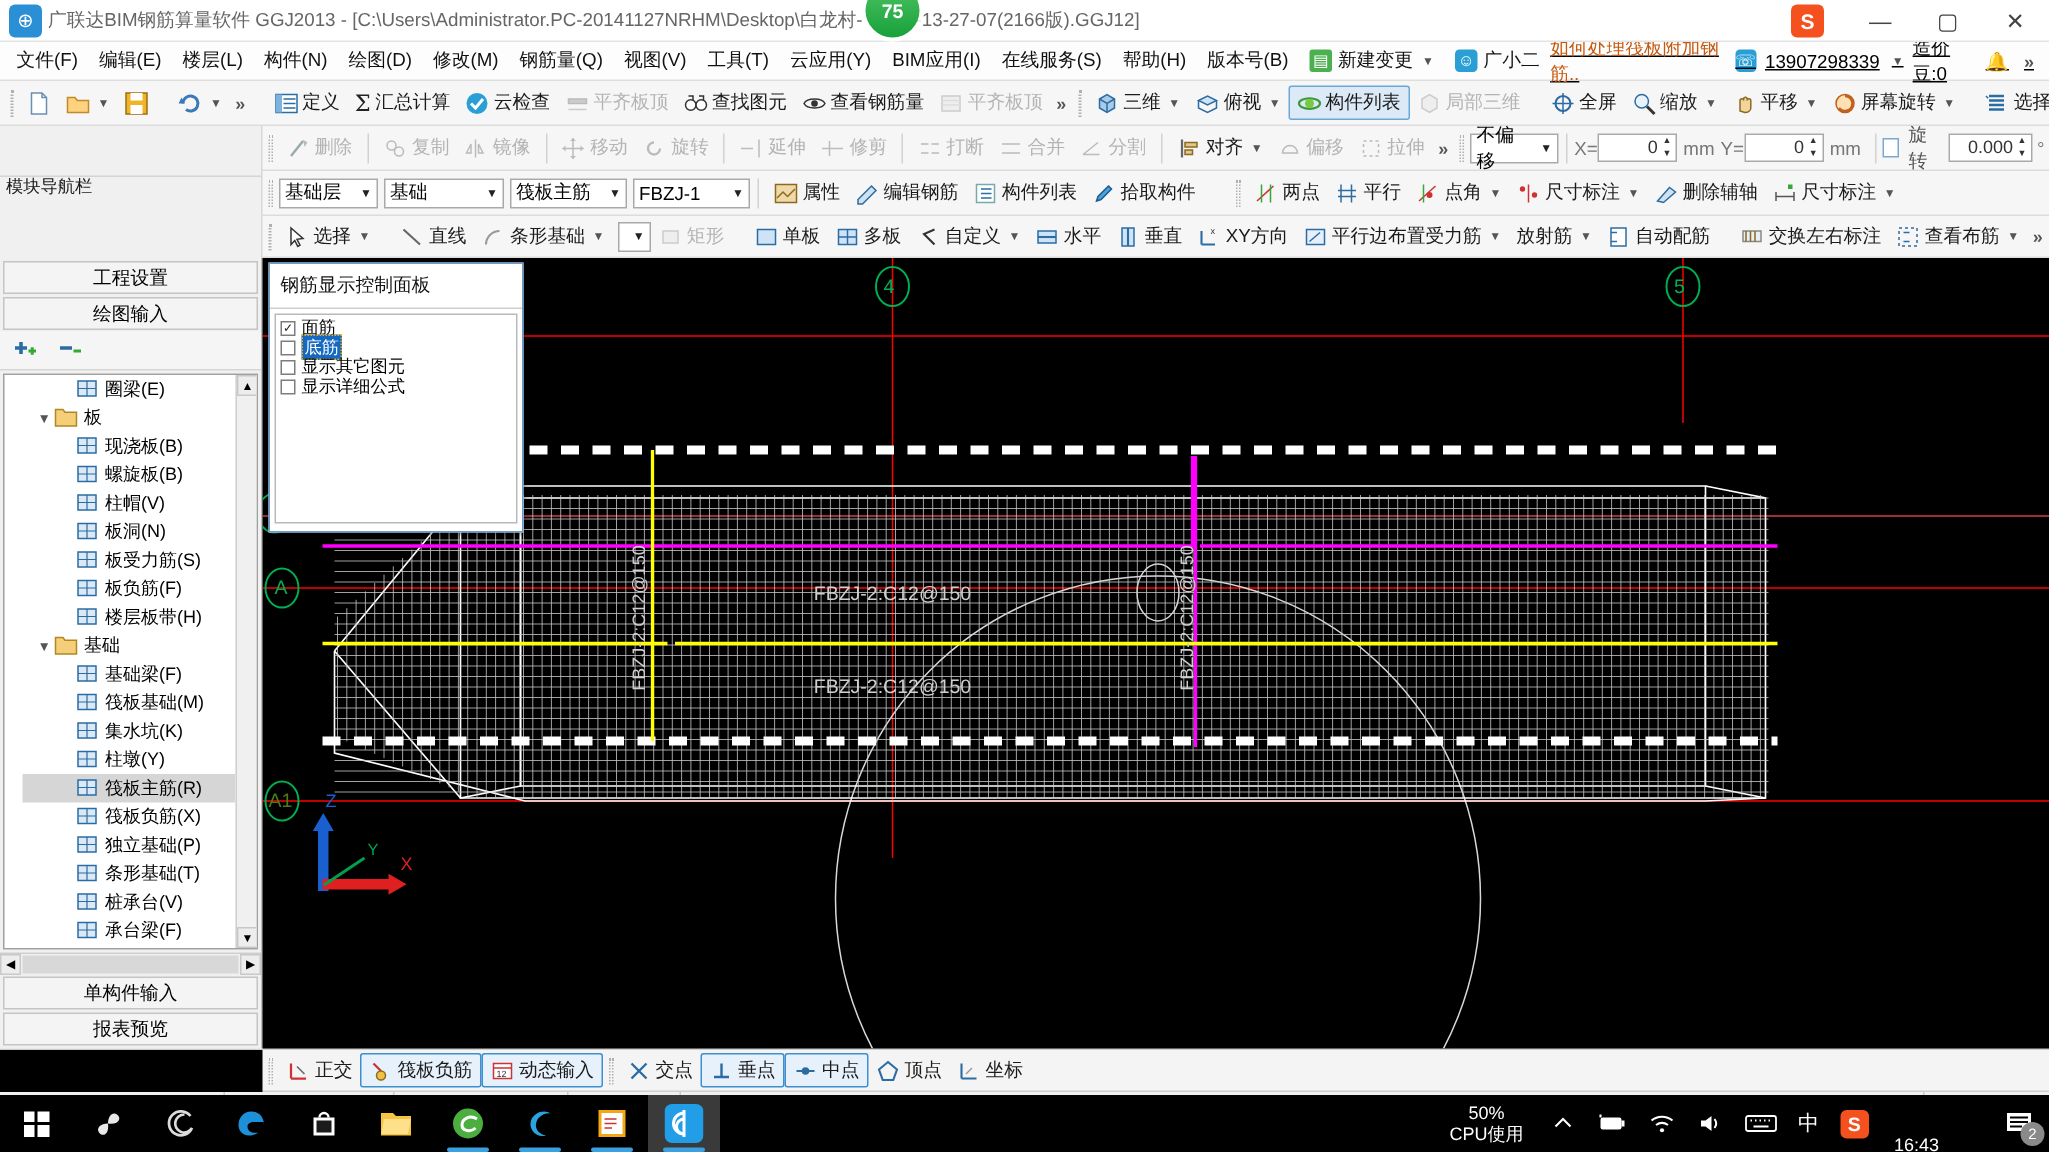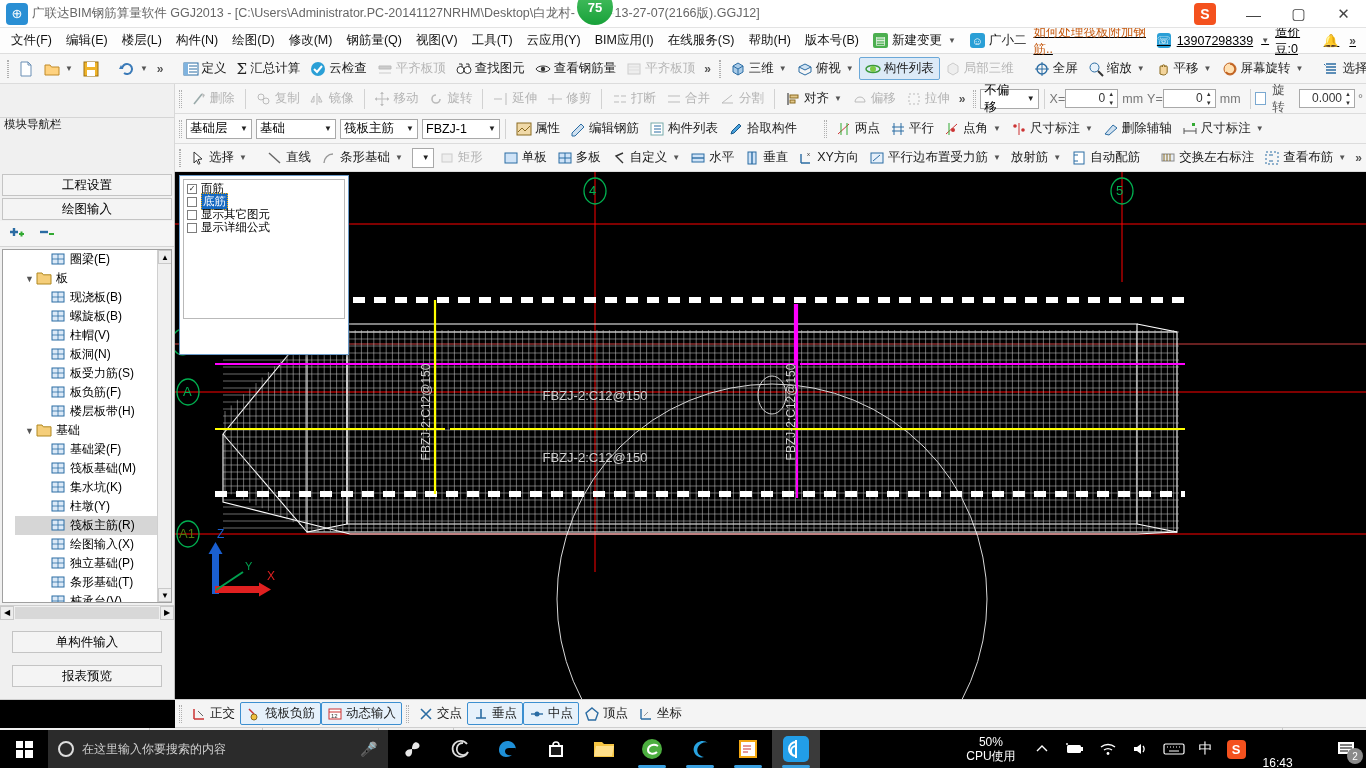--- a/index.html
+++ b/index.html
@@ -89,21 +89,21 @@
   .tw{ width:13px; flex:0 0 13px; color:#555; font-size:9px; text-align:center; }
   .ticon{ width:17px; height:16px; flex:0 0 17px; margin-right:3px; }
   .tlabel{ font-size:12px; color:#000; }
   .scrollv{ position:absolute; right:0; top:0; width:14px; bottom:0;
             background:#f0f0f0; border-left:1px solid #cfcfcf; }
   .sb-arrow{ width:14px;height:14px; background:#ededed; border:1px solid #c9c9c9;
              display:flex; align-items:center; justify-content:center; font-size:8px;}
   .scrollh{ height:14px; background:#f0f0f0; border-top:1px solid #cfcfcf;
             display:flex; align-items:center; justify-content:space-between; }
   .sb-foot{ }
-  .sb-foot .sb-btn{ margin:12px; }
+  .sb-foot .sb-btn{ margin:2px; }
 
   
   .canvaswrap{ flex:1; position:relative; background:#000; overflow:hidden; }
   .cad{ position:absolute; inset:0; }
 
   
   .rebarpanel{ position:absolute; left:4px; top:3px; width:170px; height:180px;
                background:#fff; border:1px solid #6b9bc9; box-shadow:0 1px 3px rgba(0,0,0,.4);
                font-size:12px; z-index:30; }
   .rp-title{ height:30px; display:flex; align-items:center; padding-left:7px;
@@ -856,21 +856,21 @@
                 </svg></span>
               <span class="tlabel">筏板主筋(R)</span>
             </div>
             <div class="tnode">
               <span style="flex: 0 0 18px;"></span>
               <span class="tw"></span>
               <span class="ticon"><svg width="16" height="14" viewBox="0 0 16 14">
                   <rect x="2" y="2" width="12" height="10" fill="#dbe9f7" stroke="#2b6ca3"></rect>
                   <path d="M2 7h12M8 2v10" stroke="#2b6ca3" stroke-width="0.8"></path>
                 </svg></span>
-              <span class="tlabel">绘图输入(X)</span>
+              <span class="tlabel">筏板负筋(X)</span>
             </div>
             <div class="tnode">
               <span style="flex: 0 0 18px;"></span>
               <span class="tw"></span>
               <span class="ticon"><svg width="16" height="14" viewBox="0 0 16 14">
                   <rect x="2" y="2" width="12" height="10" fill="#dbe9f7" stroke="#2b6ca3"></rect>
                   <path d="M2 7h12M8 2v10" stroke="#2b6ca3" stroke-width="0.8"></path>
                 </svg></span>
               <span class="tlabel">独立基础(P)</span>
             </div>
@@ -1174,20 +1174,21 @@
           <text x="92" y="408" fill="#e02020" font-size="12" font-family="'Liberation Sans',sans-serif">X</text>
         </g>
       </svg>
 
       <div style="position:absolute;left:414px;top:11px;color:#00b050;font-size:13px">4</div>
       <div style="position:absolute;left:941px;top:11px;color:#00b050;font-size:13px">5</div>
       <div style="position:absolute;left:8px;top:212px;color:#00b050;font-size:13px">A</div>
       <div style="position:absolute;left:4px;top:354px;color:#4d7c0f;font-size:13px">A1</div>
 
       <div class="rebarpanel">
+        <div class="rp-title">钢筋显示控制面板</div>
         <div class="rp-list">
           <div class="rp-item">
             <span class="rp-chk">✓</span>
             <span class="rp-label">面筋</span>
           </div>
           <div class="rp-item sel">
             <span class="rp-chk"></span>
             <span class="rp-label">底筋</span>
           </div>
           <div class="rp-item">
@@ -1274,25 +1275,20 @@
   </div>
 
   <div class="taskbar">
     <div class="tb-start">
       <span class="win-logo">
           <i></i>
           <i></i>
           <i></i>
           <i></i>
         </span>
-    </div>
-    <div class="tb-search">
-      <span class="circ"></span>
-      <span>在这里输入你要搜索的内容</span>
-      <span style="margin-left:auto;font-size:14px">🎤</span>
     </div>
     <div class="tapp">
       <svg width="22" height="22" viewBox="0 0 22 22">
           <path d="M11 11c0-5 3-8 6-6s2 7-6 6zM11 11c-5 0-8 3-6 6s7 2 6-6z" fill="#e8e8e8"></path>
         </svg>
     </div>
     <div class="tapp">
       <svg width="22" height="22" viewBox="0 0 22 22">
           <path d="M18 6a8 8 0 1 0 1 8 6 6 0 1 1-5-9" fill="none" stroke="#dcdcdc" stroke-width="1.8"></path>
         </svg>

